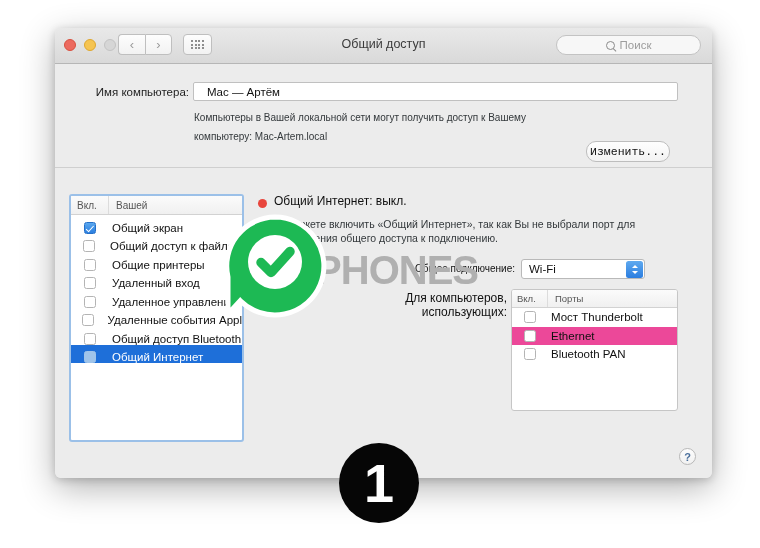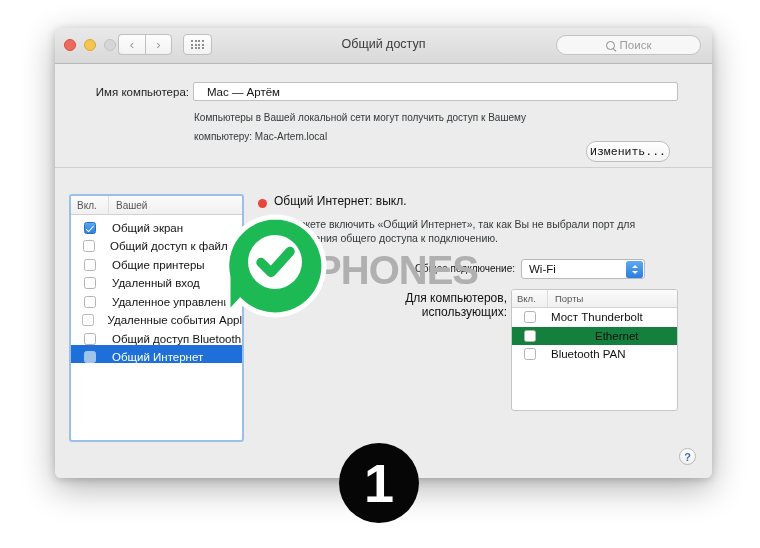--- a/index.html
+++ b/index.html
@@ -277,21 +277,21 @@
   }
   #ports-head .c1 { width: 36px; padding-left: 5px; box-sizing: border-box;
                     border-right: 1px solid #dcdcdc; height:100%;
                     display:flex; align-items:center; }
   #ports-head .c2 { padding-left: 7px; }
   .port-row {
     display: flex; align-items: center;
     height: 18.5px;
     font-size: 11.5px; color: #111;
   }
-  .port-row.alt { background: #15803d; gap: 44px; }
+  .port-row.alt { background: #ec4899; }
   .port-row .cb-cell { width: 36px; display:flex; justify-content:center; }
   .port-row .lbl { padding-left: 3px; }
 
   #help-btn {
     position: absolute; right: 16px; bottom: 14px;
     width: 17px; height: 17px;
     border-radius: 50%;
     border: 1px solid #b8b8b8;
     background: linear-gradient(to bottom,#fdfdfd,#f1f1f1);
     box-sizing: border-box;

